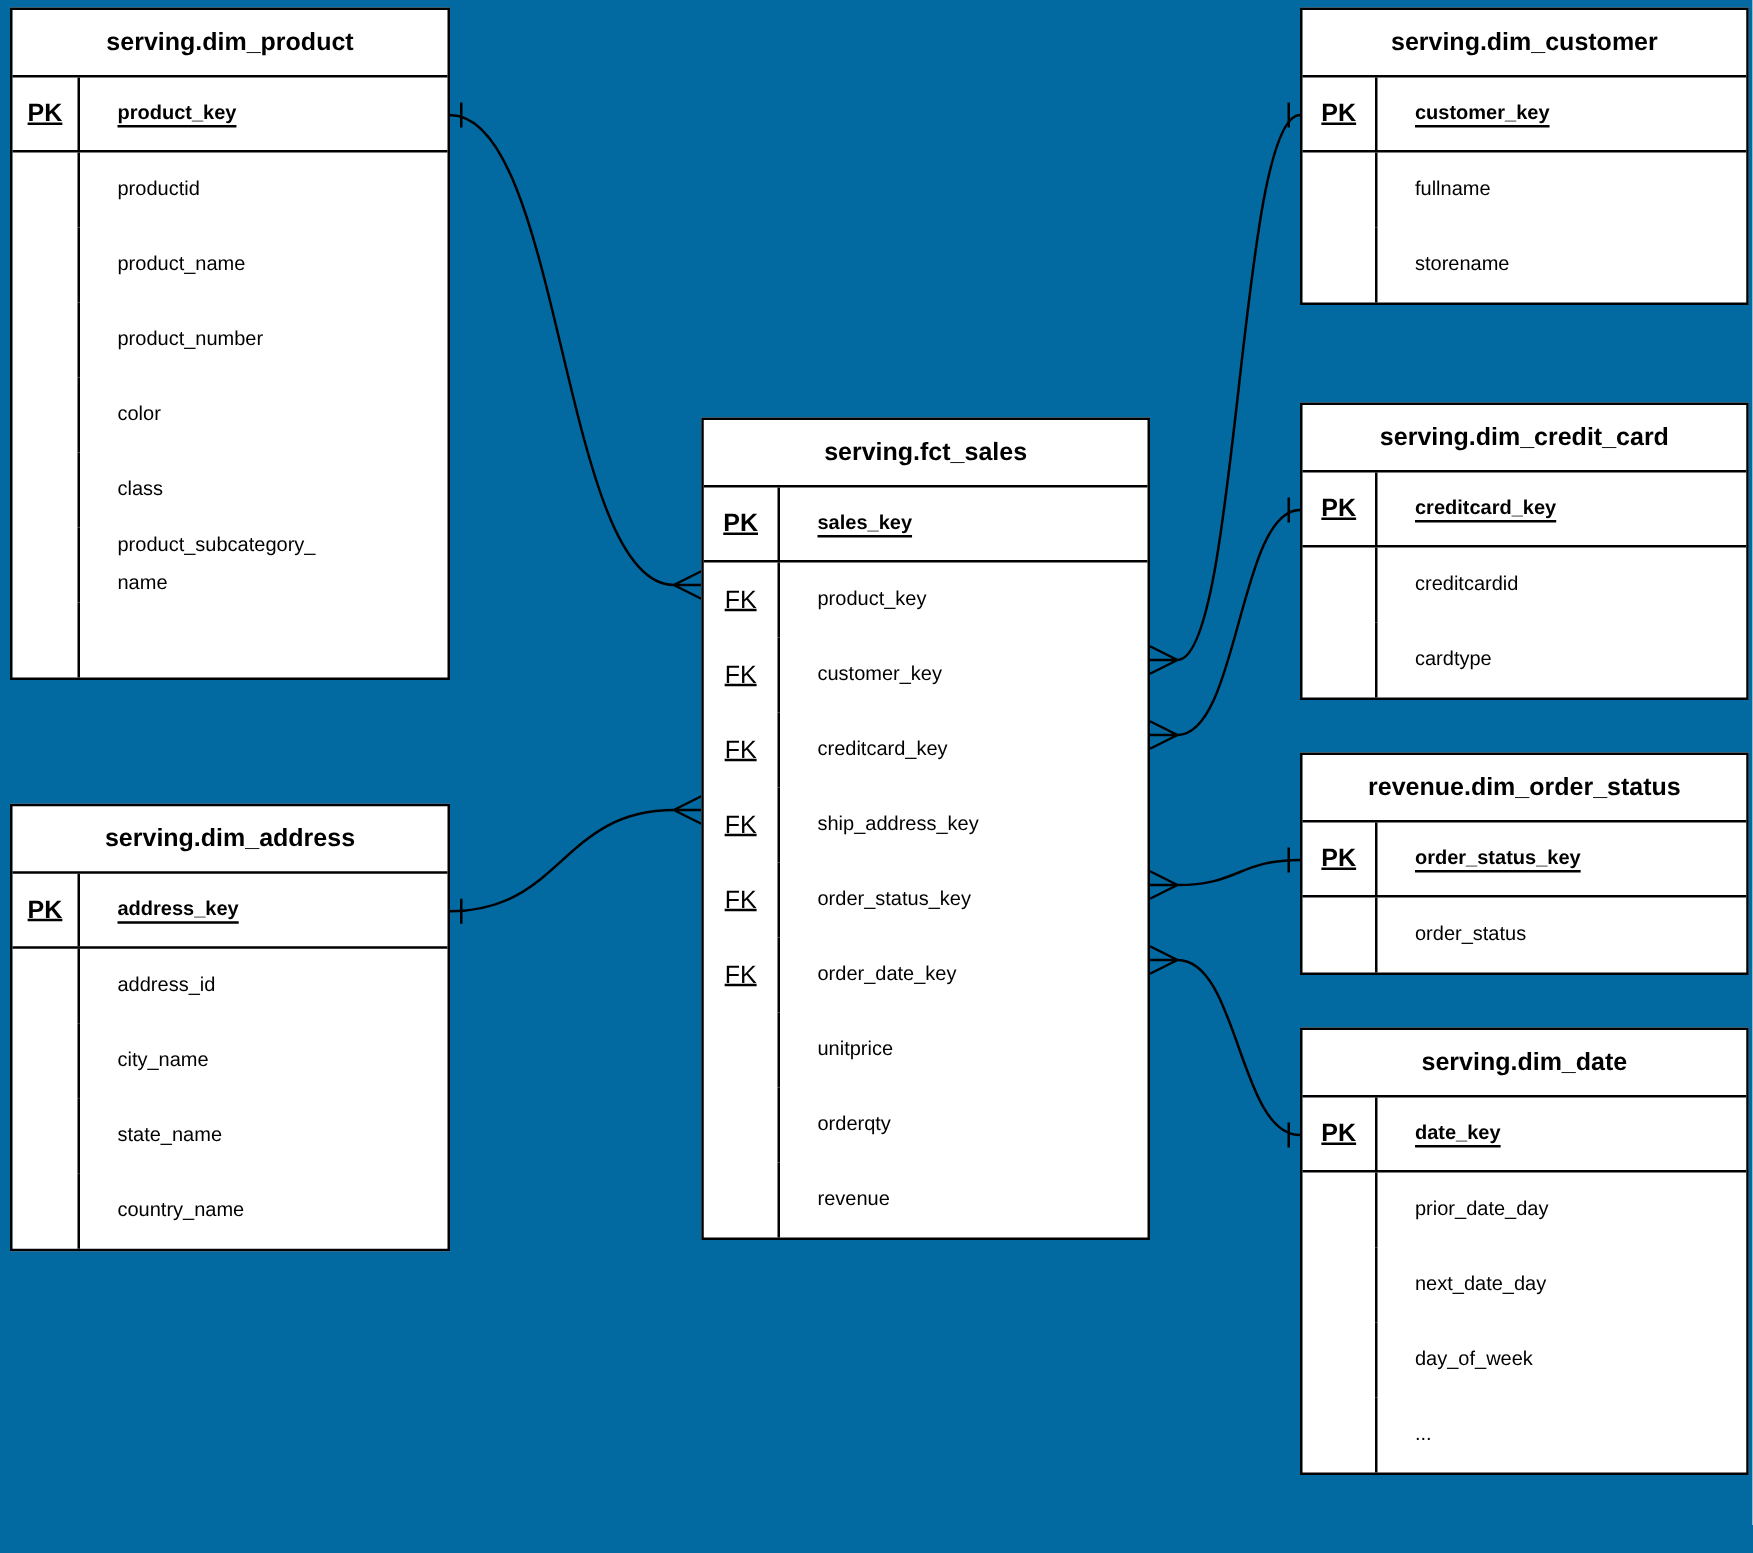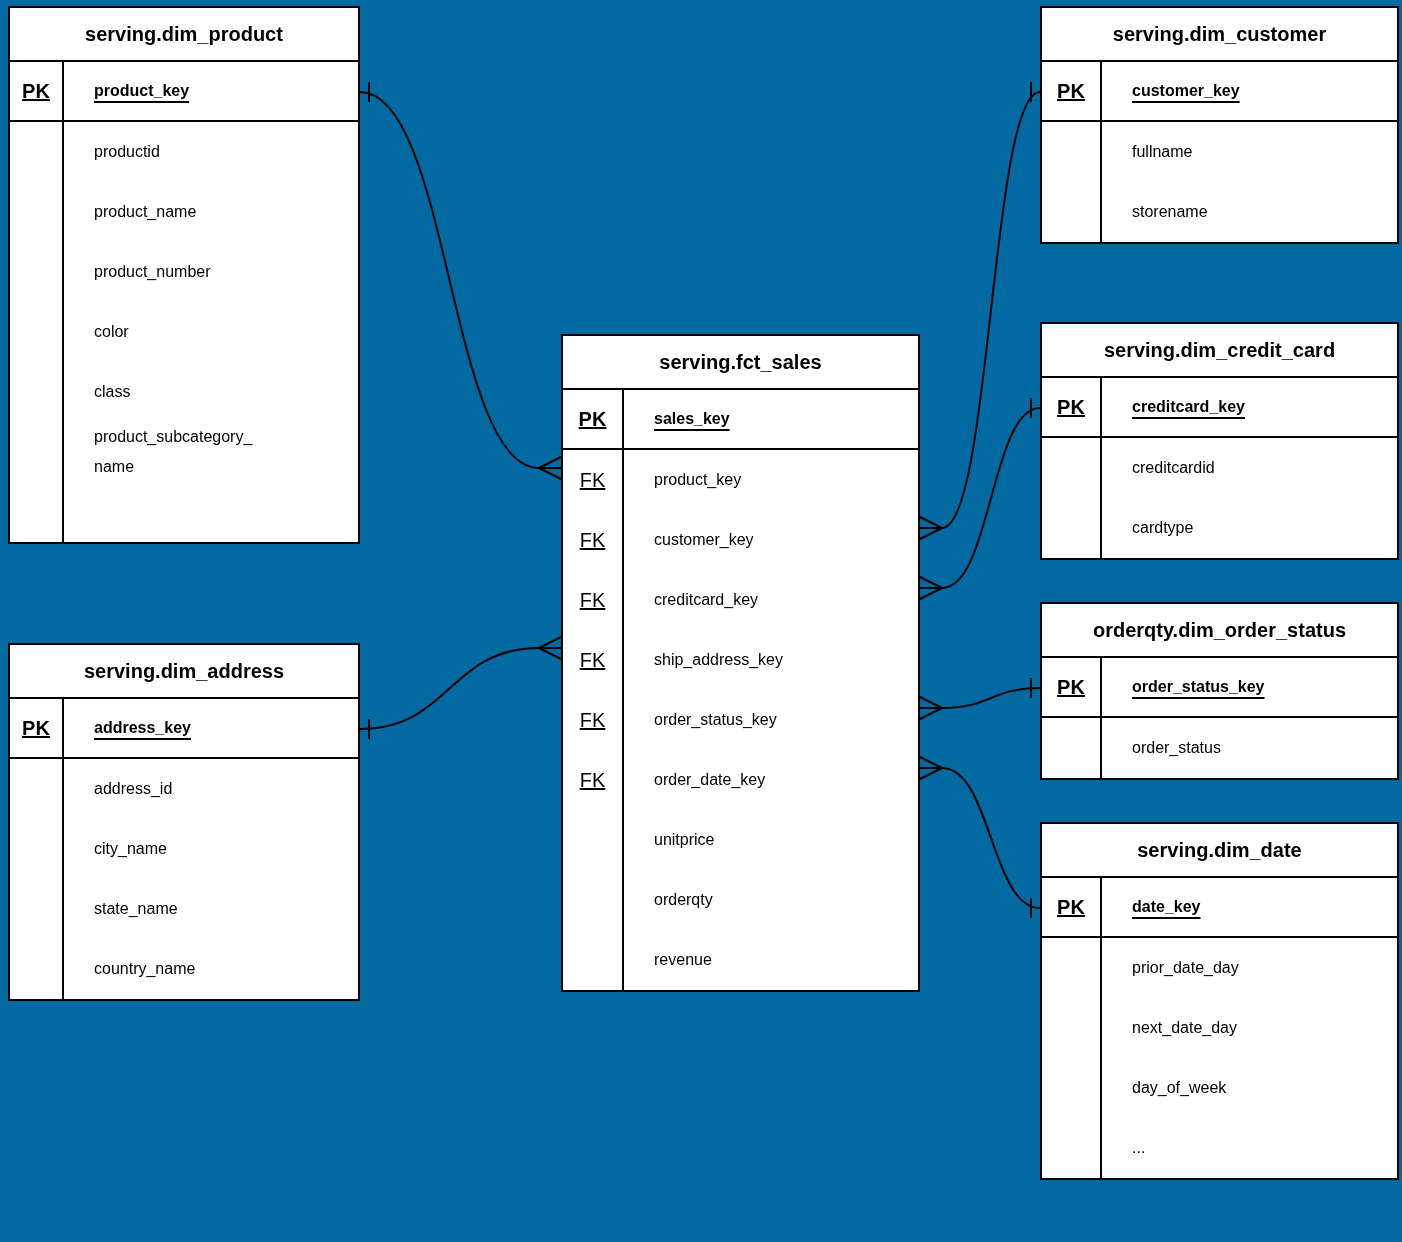--- a/index.html
+++ b/index.html
@@ -218,21 +218,21 @@
       <div class="tbl-row">
         <div class="keycell" style="width: 60px;"></div>
         <div class="namecell">creditcardid</div>
       </div>
       <div class="tbl-row">
         <div class="keycell" style="width: 60px;"></div>
         <div class="namecell">cardtype</div>
       </div>
     </div>
     <div class="tbl" style="left: 1040px; top: 602px; width: 359px;">
-      <div class="tbl-title">orderqty.dim_order_status</div>
+      <div class="tbl-title">revenue.dim_order_status</div>
       <div class="tbl-row pk-row">
         <div class="keycell pk" style="width: 60px;">PK</div>
         <div class="namecell pk-name">order_status_key</div>
       </div>
       <div class="tbl-row">
         <div class="keycell" style="width: 60px;"></div>
         <div class="namecell">order_status</div>
       </div>
     </div>
     <div class="tbl" style="left: 1040px; top: 822px; width: 359px;">

